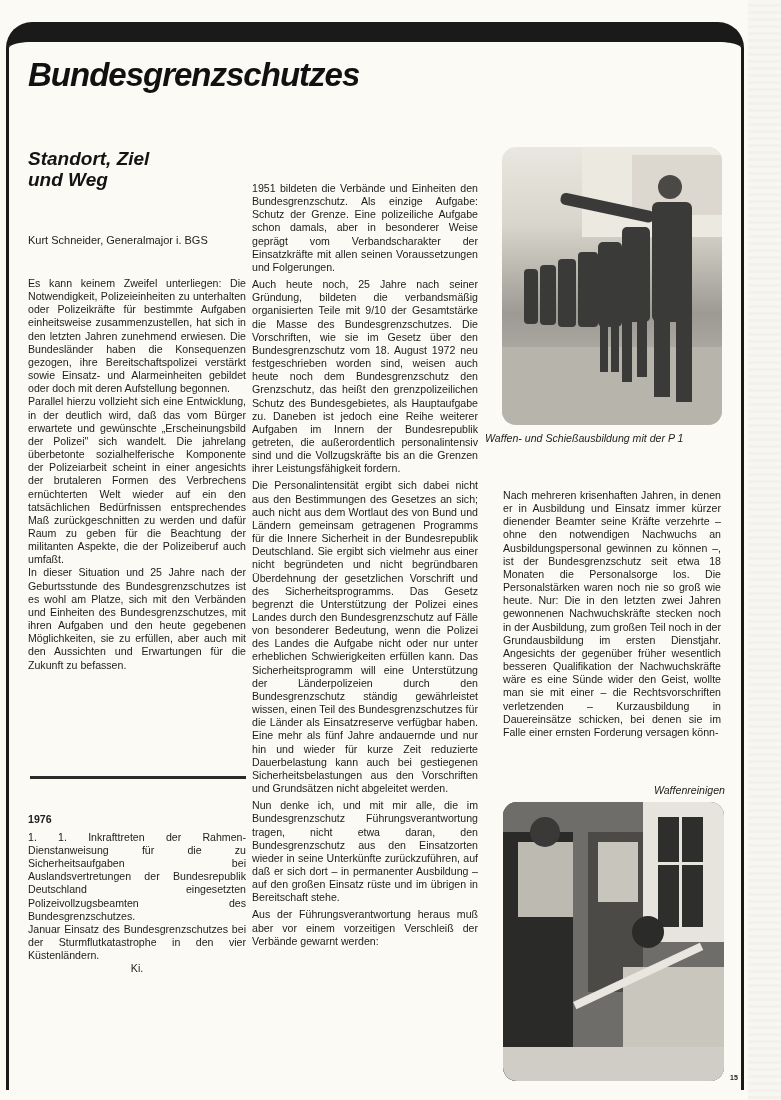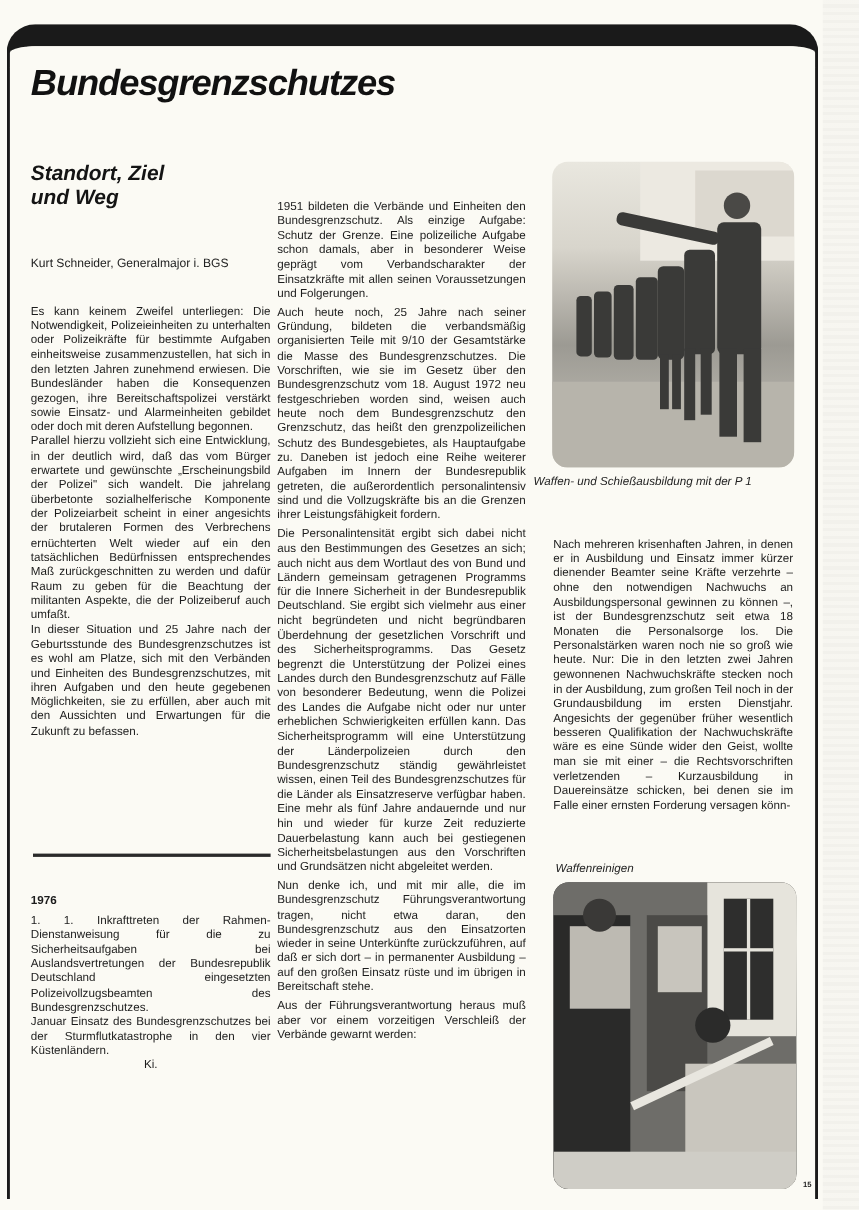--- a/index.html
+++ b/index.html
@@ -68,21 +68,21 @@
       linear-gradient(180deg, #e9e7df 0%, #d8d5cc 28%, #b9b6ae 45%, #9c9a93 60%, #c9c6bd 100%);
   }
   .photo2 { left: 503px; top: 802px; width: 221px; height: 279px;
     background: linear-gradient(135deg, #3b3b3b 0%, #8b8a86 40%, #d8d6cf 55%, #5a5a58 75%, #2d2d2d 100%);
   }
   .photo svg { width: 100%; height: 100%; display: block; }
   .caption {
     position: absolute; font-style: italic; font-size: 10.6px; line-height: 13px; color: #222;
   }
   .cap1 { left: 485px; top: 432px; width: 220px; }
-  .cap2 { left: 505px; top: 784px; width: 220px; }
+  .cap2 { left: 505px; top: 784px; width: 220px; text-align: right; }
   .page-num { position: absolute; left: 730px; top: 1074px; font-size: 7px; font-weight: bold; }
 </style>
 </head>
 <body>
 
 <div class="page-frame">
   <div class="inner-round"></div>
 </div>
 <div class="right-edge"></div>
 

